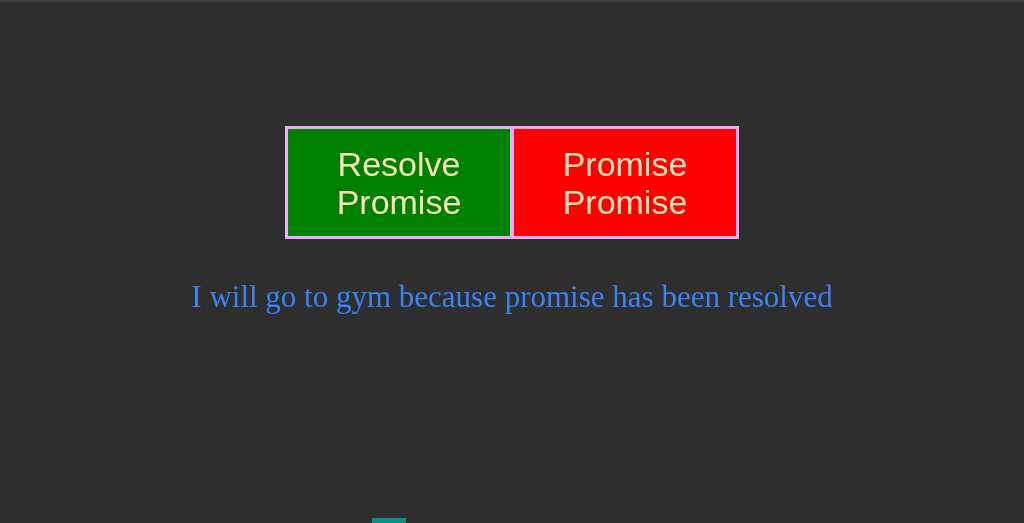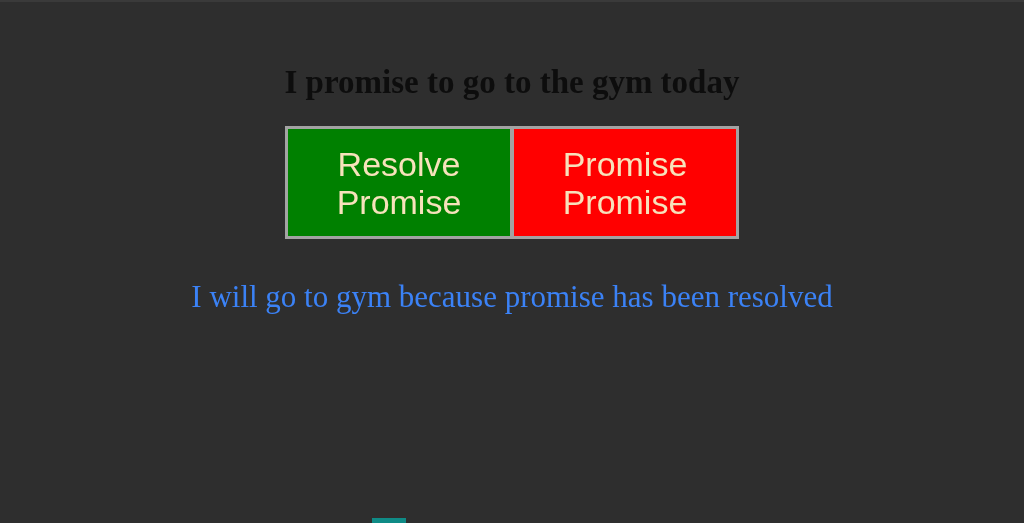--- a/index.html
+++ b/index.html
@@ -54,21 +54,21 @@
     height: 113px;
     display: flex;
     flex-direction: row;
     align-items: stretch;
   }
 
   .promise-button {
     box-sizing: border-box;
     width: 227px;
     height: 113px;
-    border: 3px solid #a3a3a3;
+    border: 3px solid #f0abfc;
     color: #f7e2bb;
     font-family: "Liberation Sans", sans-serif;
     font-size: 34px;
     line-height: 38px;
     text-align: center;
     padding: 0;
     margin: 0;
     cursor: pointer;
     display: flex;
     flex-direction: column;
@@ -114,21 +114,20 @@
     background: #0f8b86;
   }
 </style>
 </head>
 <body>
 
 <div id="page">
 
   <div id="top-hairline"></div>
 
-  <h1 id="page-title">I promise to go to the gym today</h1>
 
   <div id="button-row">
 
     <button class="promise-button" id="resolve-promise-button">
       <span class="btn-line">Resolve</span>
       <span class="btn-line">Promise</span>
     </button>
 
     <button class="promise-button" id="reject-promise-button">
       <span class="btn-line">Promise</span>

